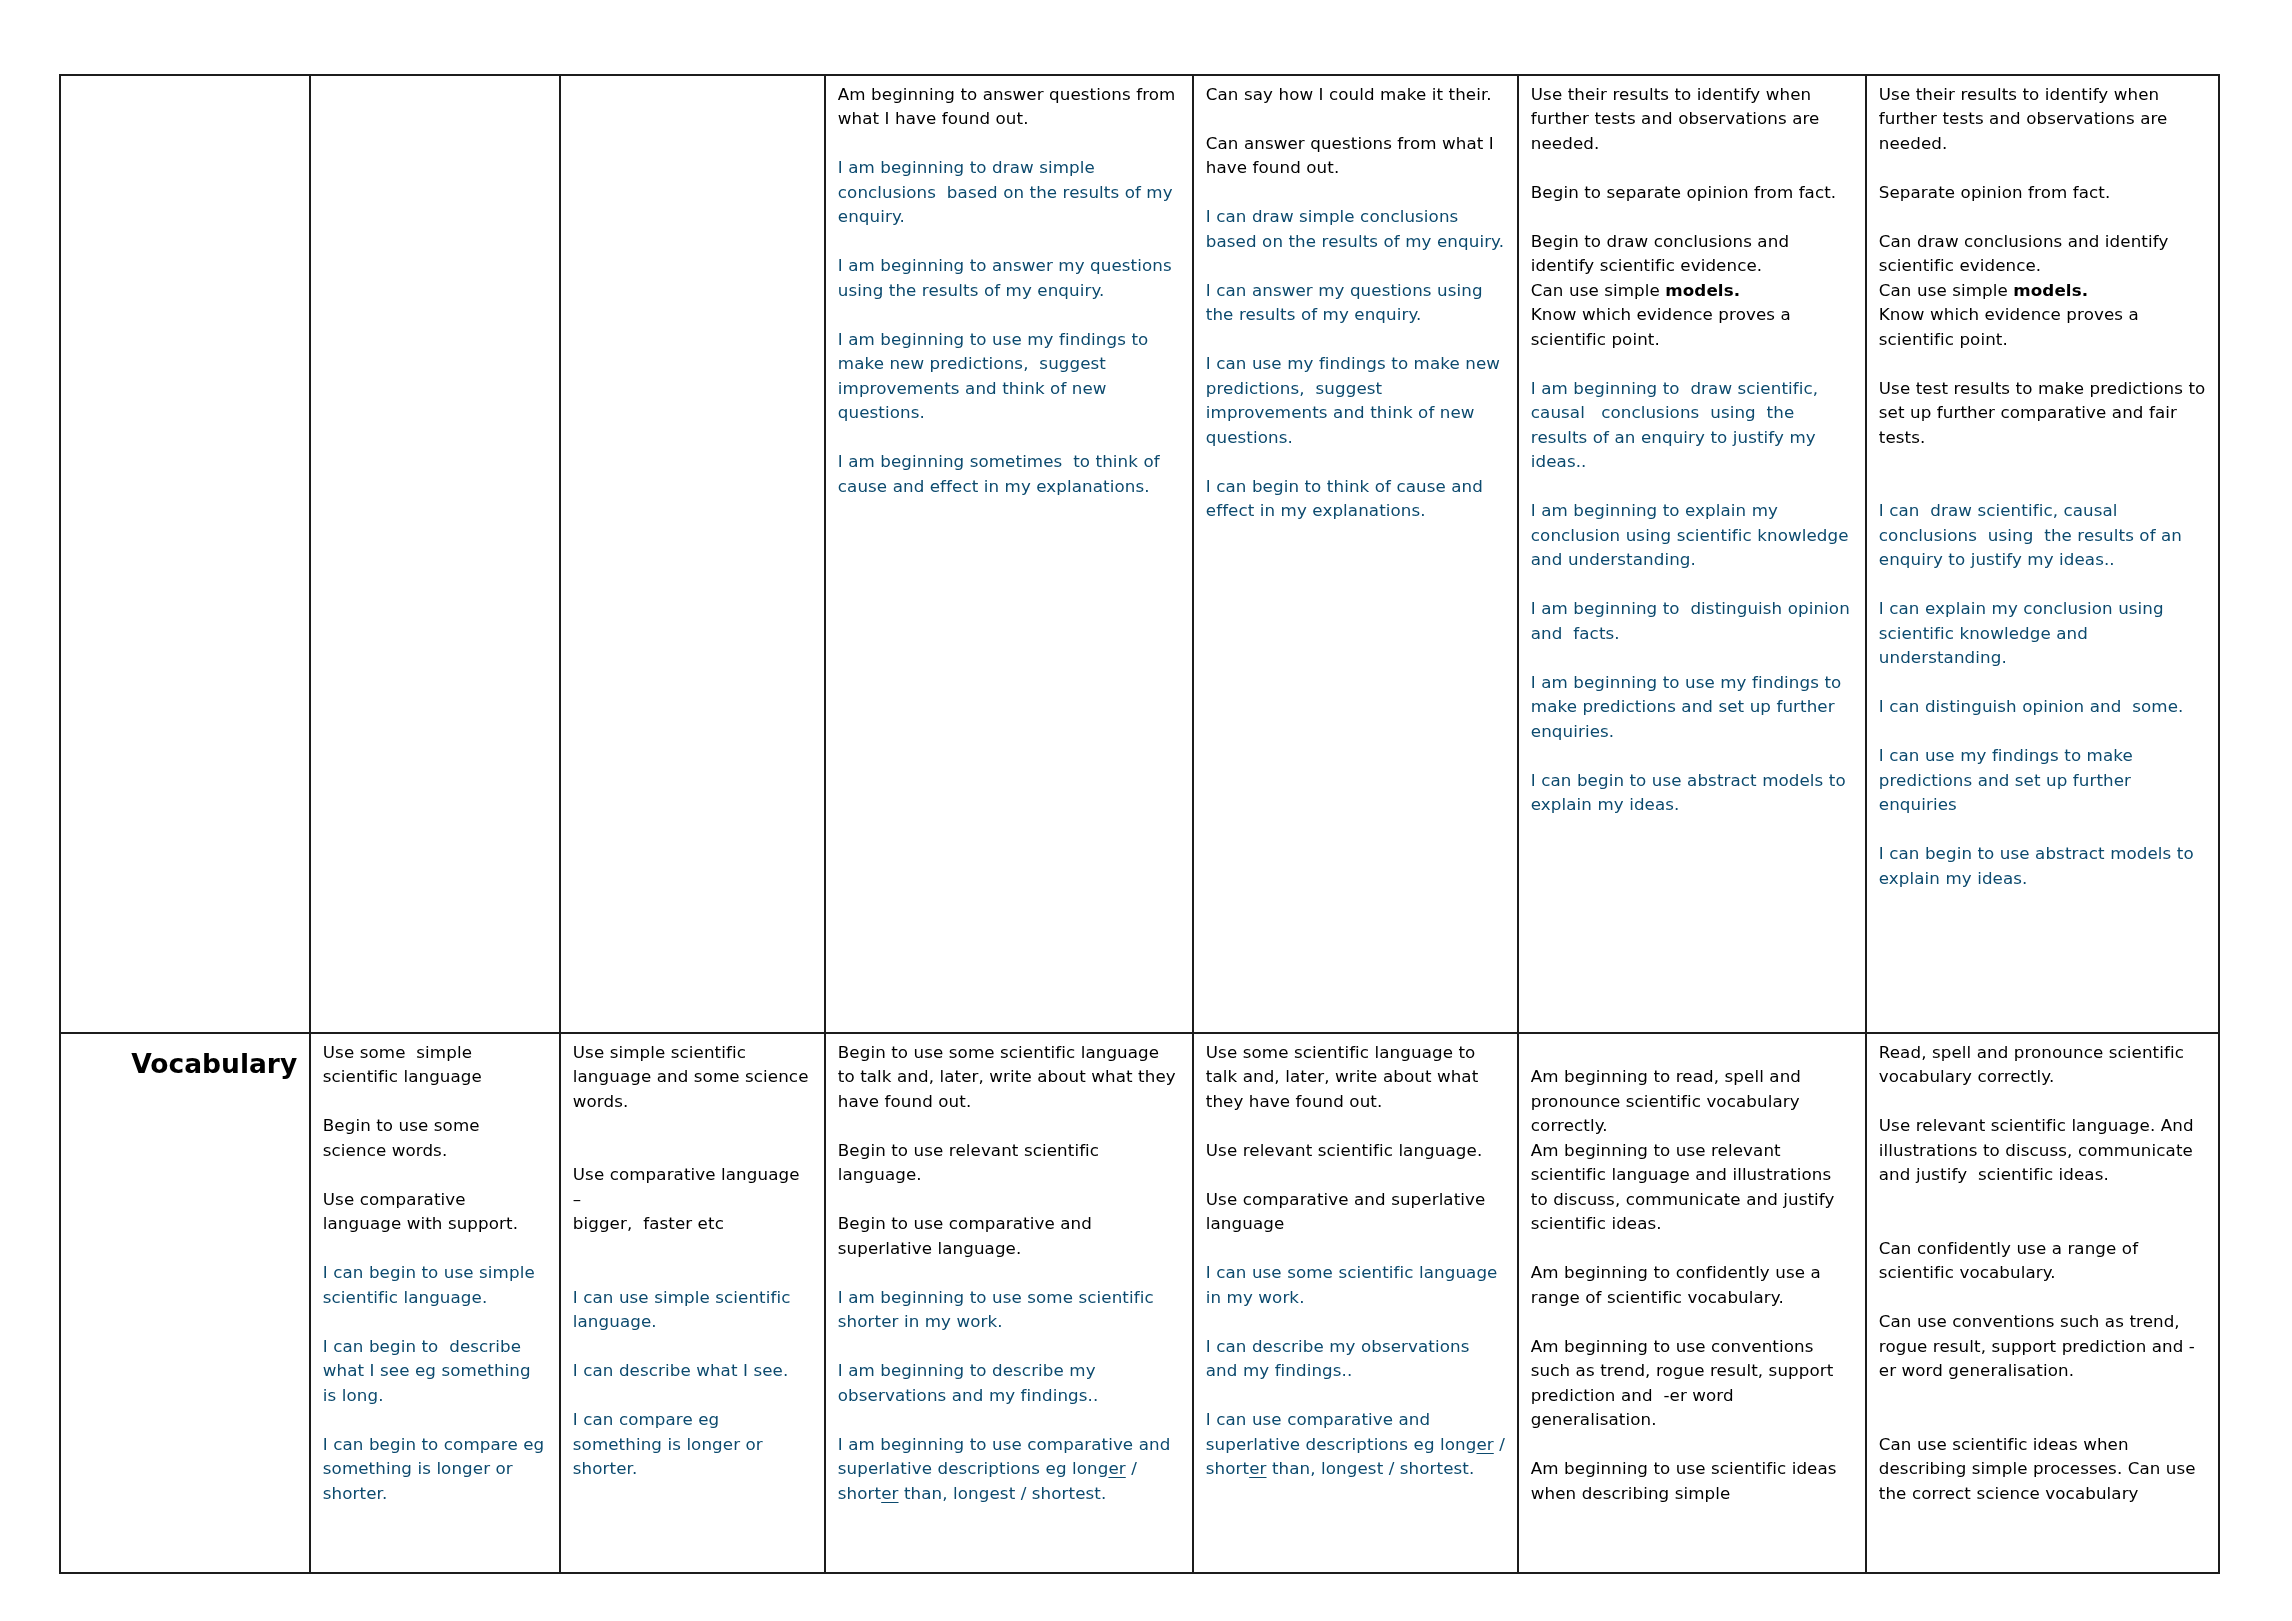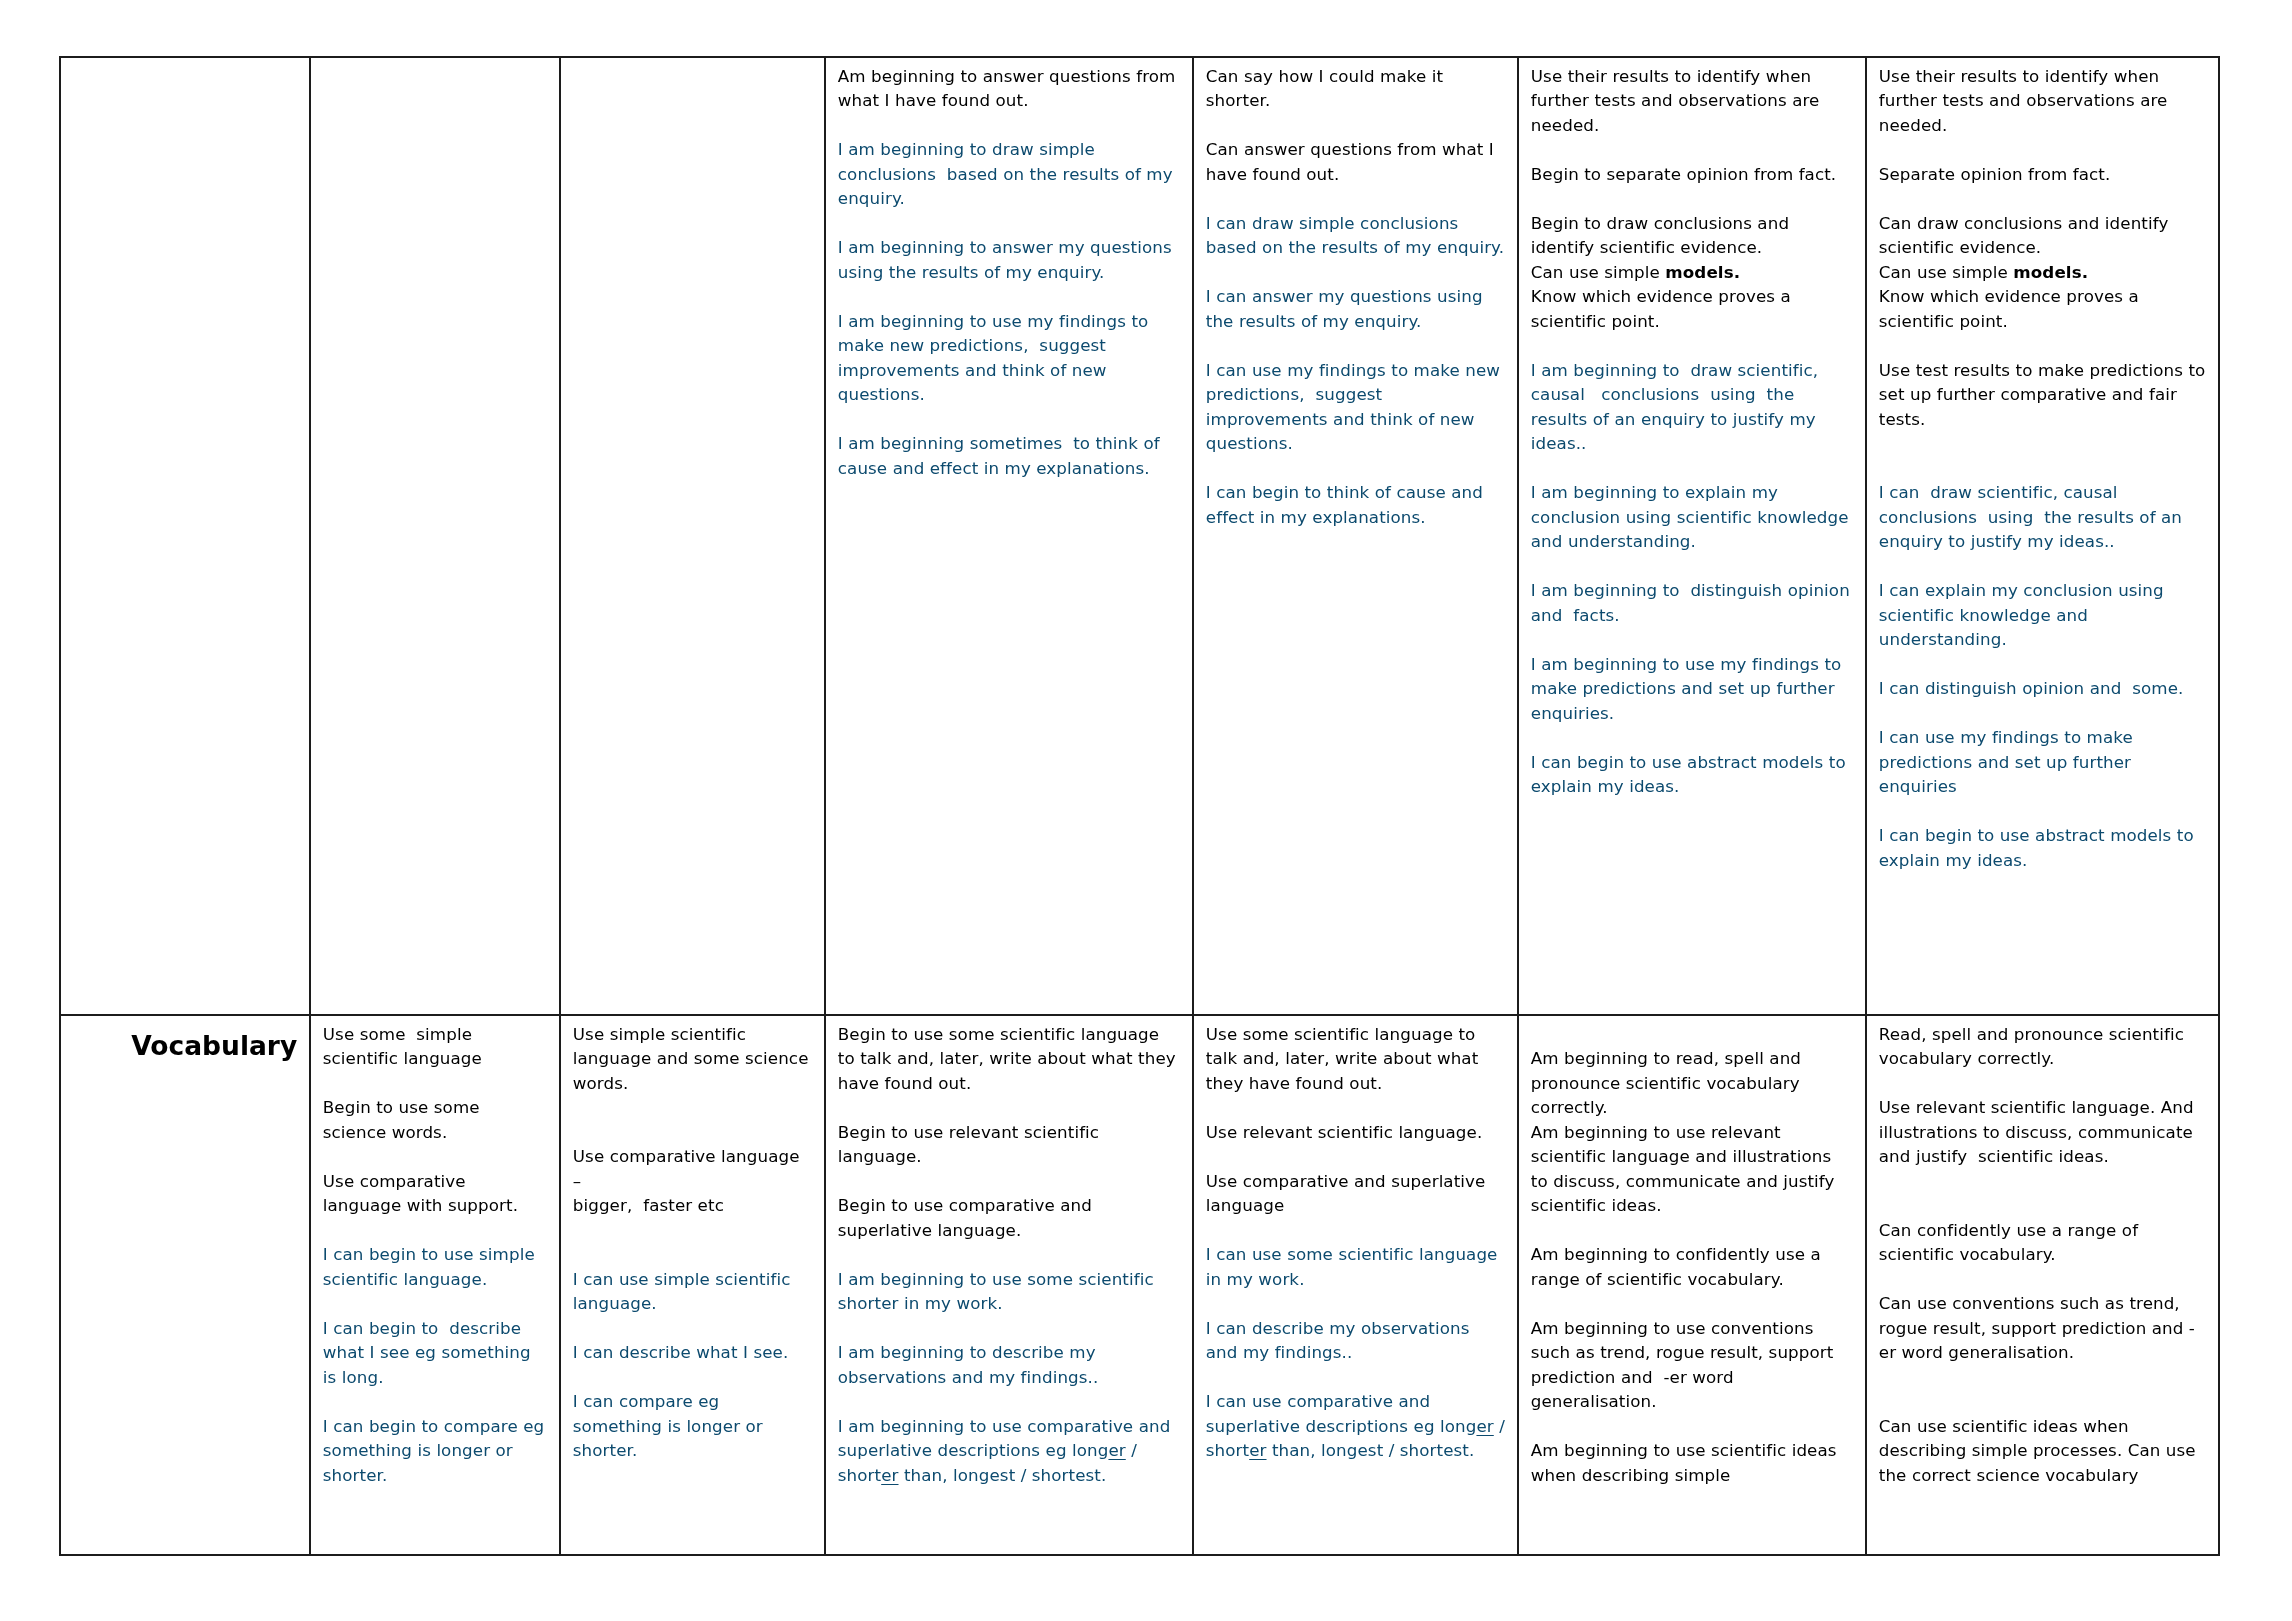--- a/index.html
+++ b/index.html
@@ -2,21 +2,21 @@
 <html><head>
 <meta charset="utf-8">
 <style>
   html,body{margin:0;padding:0;background:#ffffff;}
   body{
     width:2293px;height:1621px;position:relative;
     font-family:"DejaVu Sans","Liberation Sans",sans-serif;
   }
   .page{position:absolute;inset:0;background:#ffffff;}
   .ptable{
-    position:absolute;left:59px;top:56px;width:2161px;height:1500px;
+    position:absolute;left:59px;top:74px;width:2161px;height:1500px;
     display:grid;
     grid-template-columns:248px 250px 265px 368px 325px 348px 1fr;
     grid-template-rows:956px 1fr;
     border:2.9px solid #1c1c1c;
     box-sizing:border-box;
     background:#ffffff;
   }
   .cell{
     box-sizing:border-box;
     border-left:2px solid #1c1c1c;
@@ -53,21 +53,21 @@
       <div class="cell r0 c1"></div>
       <div class="cell r0 c2"></div>
       <div class="cell r0 c3">
         <p class="para black" style="margin-top: 0px;"><span>Am beginning to answer questions from what I have found out.</span></p>
         <p class="para blue" style="margin-top: 24.5px;"><span>I am beginning to draw simple conclusions  based on the results of my enquiry.</span></p>
         <p class="para blue" style="margin-top: 24.5px;"><span>I am beginning to answer my questions using the results of my enquiry.</span></p>
         <p class="para blue" style="margin-top: 24.5px;"><span>I am beginning to use my findings to make new predictions,  suggest improvements and think of new questions.</span></p>
         <p class="para blue" style="margin-top: 24.5px;"><span>I am beginning sometimes  to think of cause and effect in my explanations.</span></p>
       </div>
       <div class="cell r0 c4">
-        <p class="para black" style="margin-top: 0px;"><span>Can say how I could make it shorter.</span></p>
+        <p class="para black" style="margin-top: 0px;"><span>Can say how I could make it their.</span></p>
         <p class="para black" style="margin-top: 24.5px;"><span>Can answer questions from what I have found out.</span></p>
         <p class="para blue" style="margin-top: 24.5px;"><span>I can draw simple conclusions based on the results of my enquiry.</span></p>
         <p class="para blue" style="margin-top: 24.5px;"><span>I can answer my questions using the results of my enquiry.</span></p>
         <p class="para blue" style="margin-top: 24.5px;"><span>I can use my findings to make new predictions,  suggest improvements and think of new questions.</span></p>
         <p class="para blue" style="margin-top: 24.5px;"><span>I can begin to think of cause and effect in my explanations.</span></p>
       </div>
       <div class="cell r0 c5">
         <p class="para black" style="margin-top: 0px;"><span>Use their results to identify when further tests and observations are needed.</span></p>
         <p class="para black" style="margin-top: 24.5px;"><span>Begin to separate opinion from fact.</span></p>
         <p class="para black" style="margin-top: 24.5px;"><span>Begin to draw conclusions and identify scientific evidence.

